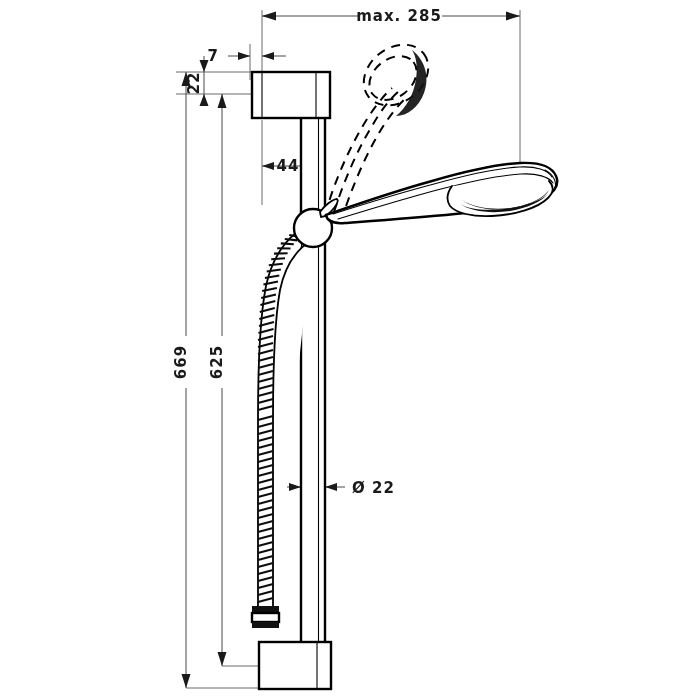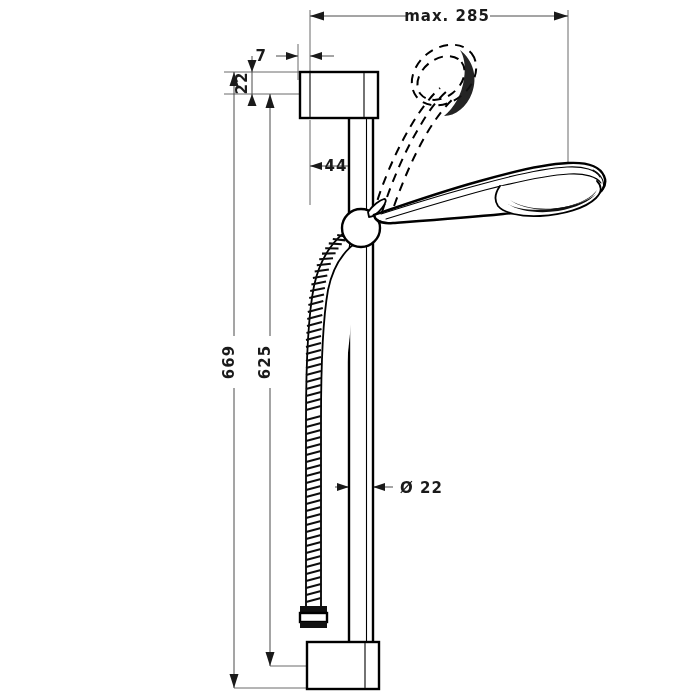--- a/index.html
+++ b/index.html
@@ -11,21 +11,20 @@
     width: 700px;
     height: 700px;
     font-family: "Liberation Sans", sans-serif;
     overflow: hidden;
   }
   #drawing-root {
     position: relative;
     width: 584px;
     height: 700px;
     background: #ffffff;
-    padding-left: 48px;
   }
   svg#technical-drawing {
     display: block;
     width: 700px;
     height: 700px;
   }
   .dim-line {
     stroke: #4a4a4a;
     stroke-width: 1;
     fill: none;

